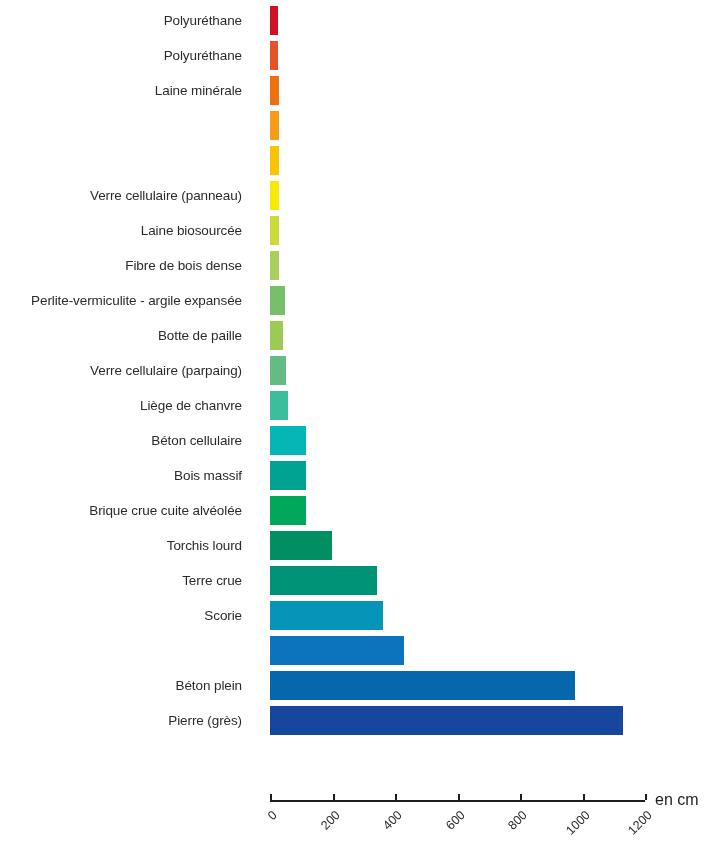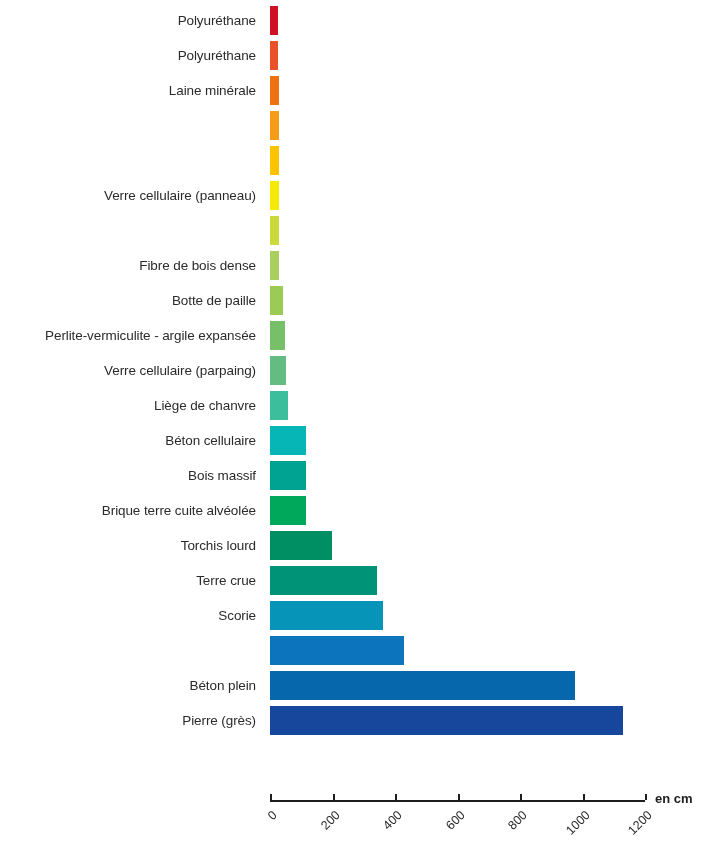--- a/index.html
+++ b/index.html
@@ -31,21 +31,21 @@
     top: 6px;
     width: 715px;
   }
   .bar-row {
     position: relative;
     height: 29px;
     margin-bottom: 6px;
   }
   .cat-label {
     position: absolute;
-    right: 459px;       
+    right: 473px;       
     top: 0;
     height: 29px;
     line-height: 29px;
     white-space: nowrap;
     font-size: 13.5px;
     letter-spacing: -0.1px;
     color: #2b2b2b;
     text-align: right;
   }
   .bar-track {
@@ -93,22 +93,22 @@
     color: #2b2b2b;
     white-space: nowrap;
     transform: rotate(-45deg);
     transform-origin: right top;
     text-align: right;
   }
   .unit-label {
     position: absolute;
     left: 655px;
     top: 791px;
-    font-size: 13px;
-    font-weight: bold;
+    font-size: 16px;
+    font-weight: normal;
     color: #1d1d1b;
     white-space: nowrap;
   }
 </style>
 </head>
 <body>
 
 <div id="chart-root">
 
   <div class="rows">
@@ -140,43 +140,44 @@
           <div class="bar" style="width: 9.375px; background: rgb(252, 196, 0);"></div>
         </div>
       </div>
       <div class="bar-row">
         <div class="cat-label">Verre cellulaire (panneau)</div>
         <div class="bar-track">
           <div class="bar" style="width: 9.375px; background: rgb(247, 233, 7);"></div>
         </div>
       </div>
       <div class="bar-row">
+        <div class="cat-label">Laine biosourcée</div>
         <div class="bar-track">
           <div class="bar" style="width: 9.375px; background: rgb(204, 217, 59);"></div>
         </div>
       </div>
       <div class="bar-row">
         <div class="cat-label">Fibre de bois dense</div>
         <div class="bar-track">
           <div class="bar" style="width: 9.375px; background: rgb(169, 207, 95);"></div>
         </div>
       </div>
       <div class="bar-row">
+        <div class="cat-label">Perlite-vermiculite - argile expansée</div>
+        <div class="bar-track">
+          <div class="bar" style="width: 15px; background: rgb(120, 191, 106);"></div>
+        </div>
+      </div>
+      <div class="bar-row">
         <div class="cat-label">Botte de paille</div>
         <div class="bar-track">
           <div class="bar" style="width: 13.125px; background: rgb(156, 203, 85);"></div>
         </div>
       </div>
       <div class="bar-row">
-        <div class="cat-label">Perlite-vermiculite - argile expansée</div>
-        <div class="bar-track">
-          <div class="bar" style="width: 15px; background: rgb(120, 191, 106);"></div>
-        </div>
-      </div>
-      <div class="bar-row">
         <div class="cat-label">Verre cellulaire (parpaing)</div>
         <div class="bar-track">
           <div class="bar" style="width: 15.9375px; background: rgb(100, 188, 130);"></div>
         </div>
       </div>
       <div class="bar-row">
         <div class="cat-label">Liège de chanvre</div>
         <div class="bar-track">
           <div class="bar" style="width: 18.125px; background: rgb(60, 189, 155);"></div>
         </div>
@@ -187,21 +188,21 @@
           <div class="bar" style="width: 35.9375px; background: rgb(6, 182, 182);"></div>
         </div>
       </div>
       <div class="bar-row">
         <div class="cat-label">Bois massif</div>
         <div class="bar-track">
           <div class="bar" style="width: 35.9375px; background: rgb(0, 163, 146);"></div>
         </div>
       </div>
       <div class="bar-row">
-        <div class="cat-label">Brique terre cuite alvéolée</div>
+        <div class="cat-label">Brique crue cuite alvéolée</div>
         <div class="bar-track">
           <div class="bar" style="width: 35.9375px; background: rgb(0, 168, 92);"></div>
         </div>
       </div>
       <div class="bar-row">
         <div class="cat-label">Torchis lourd</div>
         <div class="bar-track">
           <div class="bar" style="width: 61.875px; background: rgb(0, 143, 99);"></div>
         </div>
       </div>

